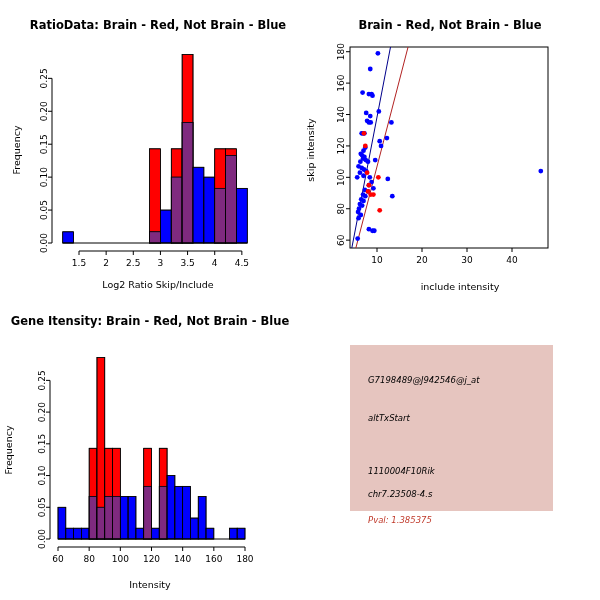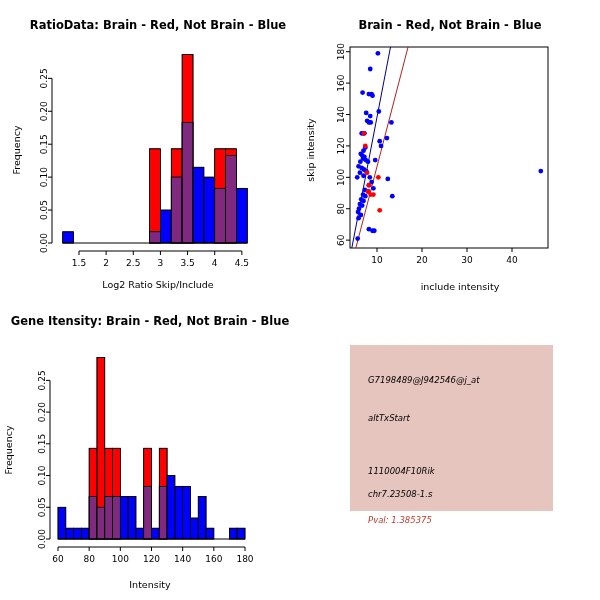--- a/index.html
+++ b/index.html
@@ -304,16 +304,16 @@
       </g>
   </svg>
 </div>
 
 <div class="panel" id="panel-info">
   <div class="infobox">
     <div class="infotext" style="top:30px">G7198489@J942546@j_at</div>
 
     <div class="infotext" style="top:68px">altTxStart</div>
     <div class="infotext" style="top:121px">1110004F10Rik</div>
-    <div class="infotext" style="top:144px">chr7.23508-1.s</div>
+    <div class="infotext" style="top:144px">chr7.23508-4.s</div>
     <div class="infotext pval" style="top:170px">Pval: 1.385375</div>
   </div>
 </div>
 
 </body></html>

